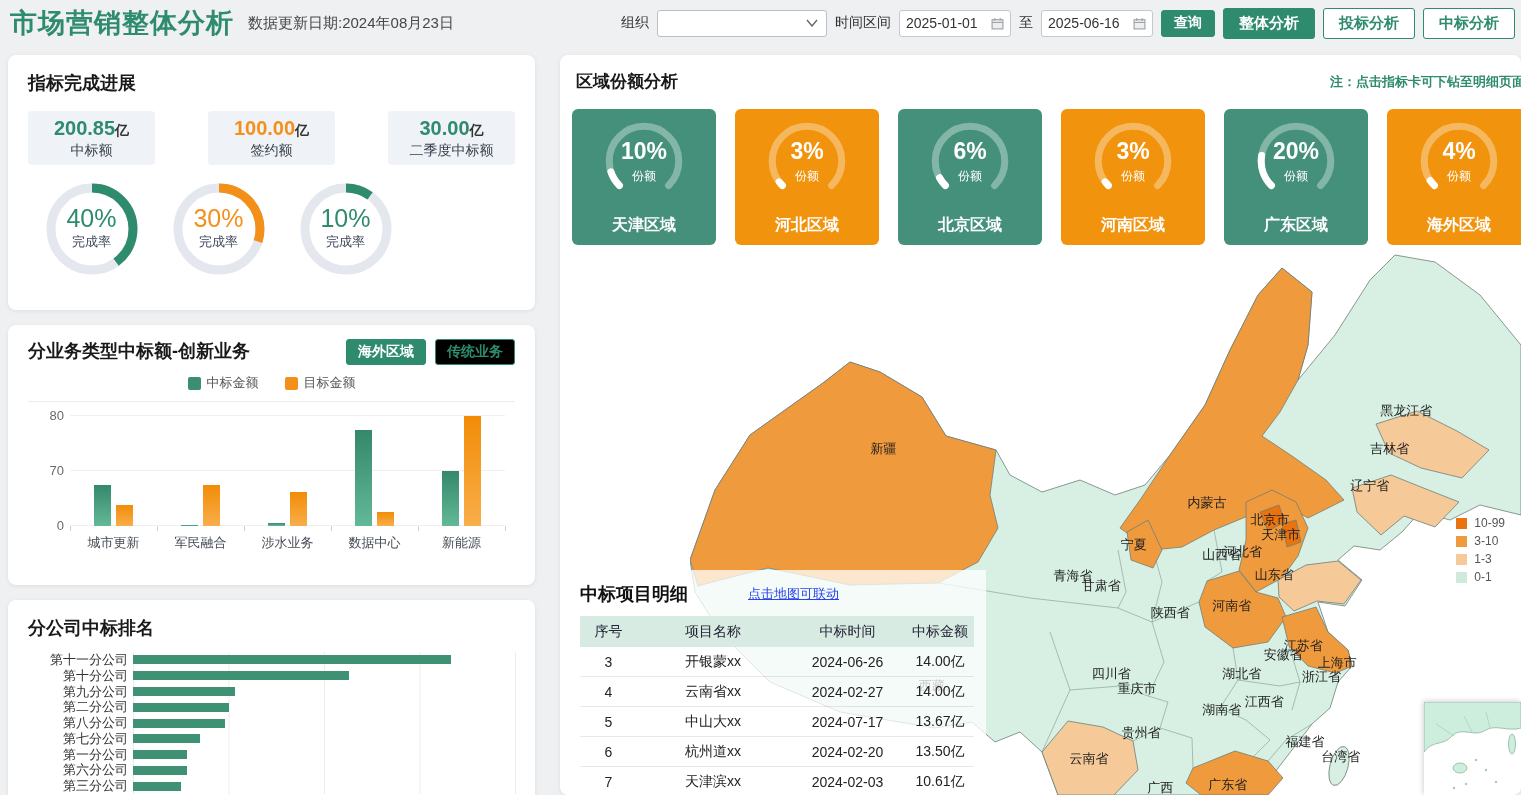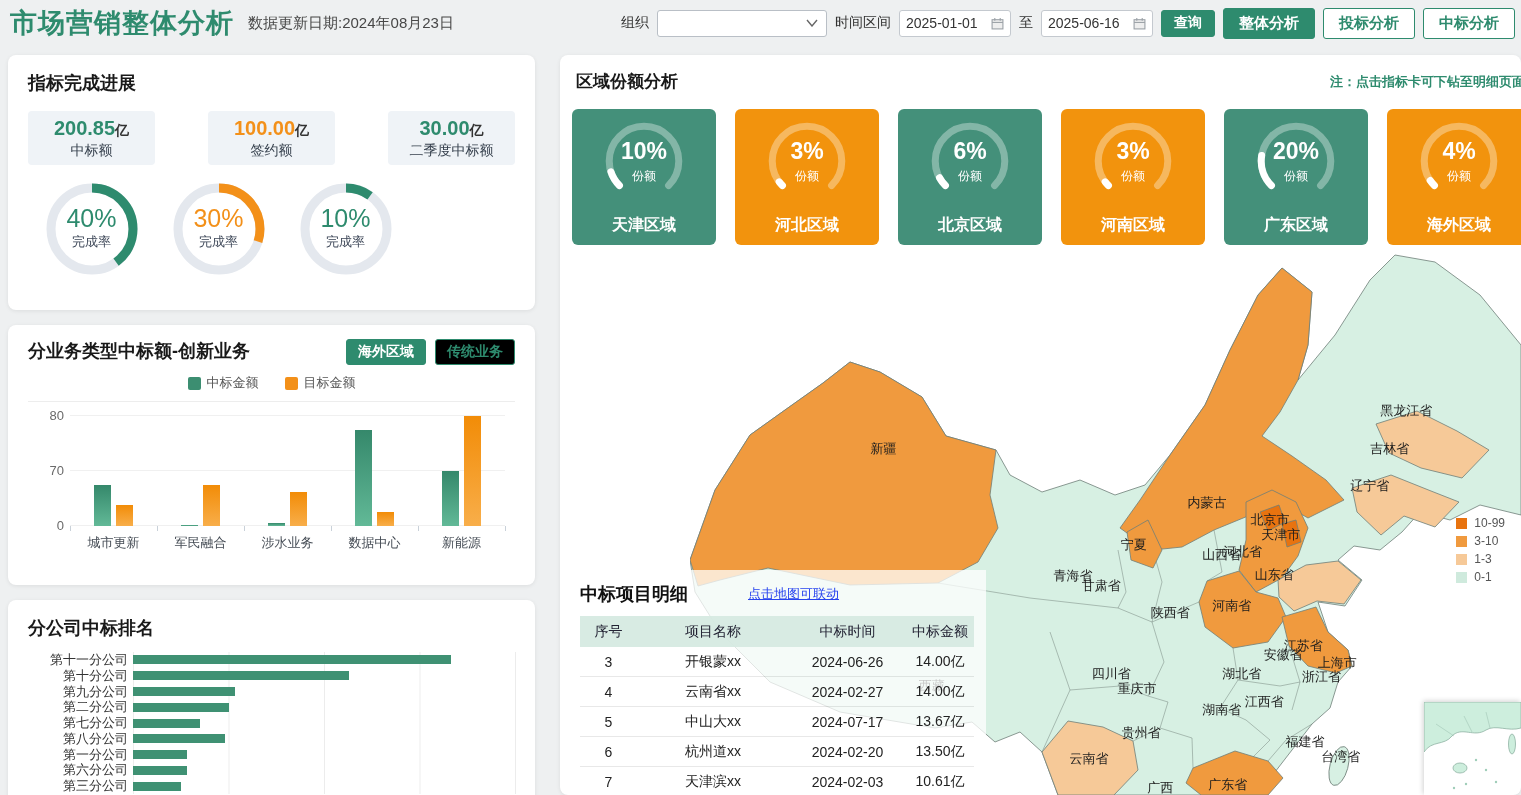--- a/index.html
+++ b/index.html
@@ -276,26 +276,26 @@
         </div>
         <div class="rank-row">
           <span class="rank-label">第九分公司</span>
           <div class="rank-bar" style="width: 101.867px;"></div>
         </div>
         <div class="rank-row">
           <span class="rank-label">第二分公司</span>
           <div class="rank-bar" style="width: 95.5px;"></div>
         </div>
         <div class="rank-row">
+          <span class="rank-label">第八分公司</span>
+          <div class="rank-bar" style="width: 92.3167px;"></div>
+        </div>
+        <div class="rank-row">
           <span class="rank-label">第七分公司</span>
           <div class="rank-bar" style="width: 66.85px;"></div>
-        </div>
-        <div class="rank-row">
-          <span class="rank-label">第八分公司</span>
-          <div class="rank-bar" style="width: 92.3167px;"></div>
         </div>
         <div class="rank-row">
           <span class="rank-label">第一分公司</span>
           <div class="rank-bar" style="width: 54.1167px;"></div>
         </div>
         <div class="rank-row">
           <span class="rank-label">第六分公司</span>
           <div class="rank-bar" style="width: 54.1167px;"></div>
         </div>
         <div class="rank-row">

